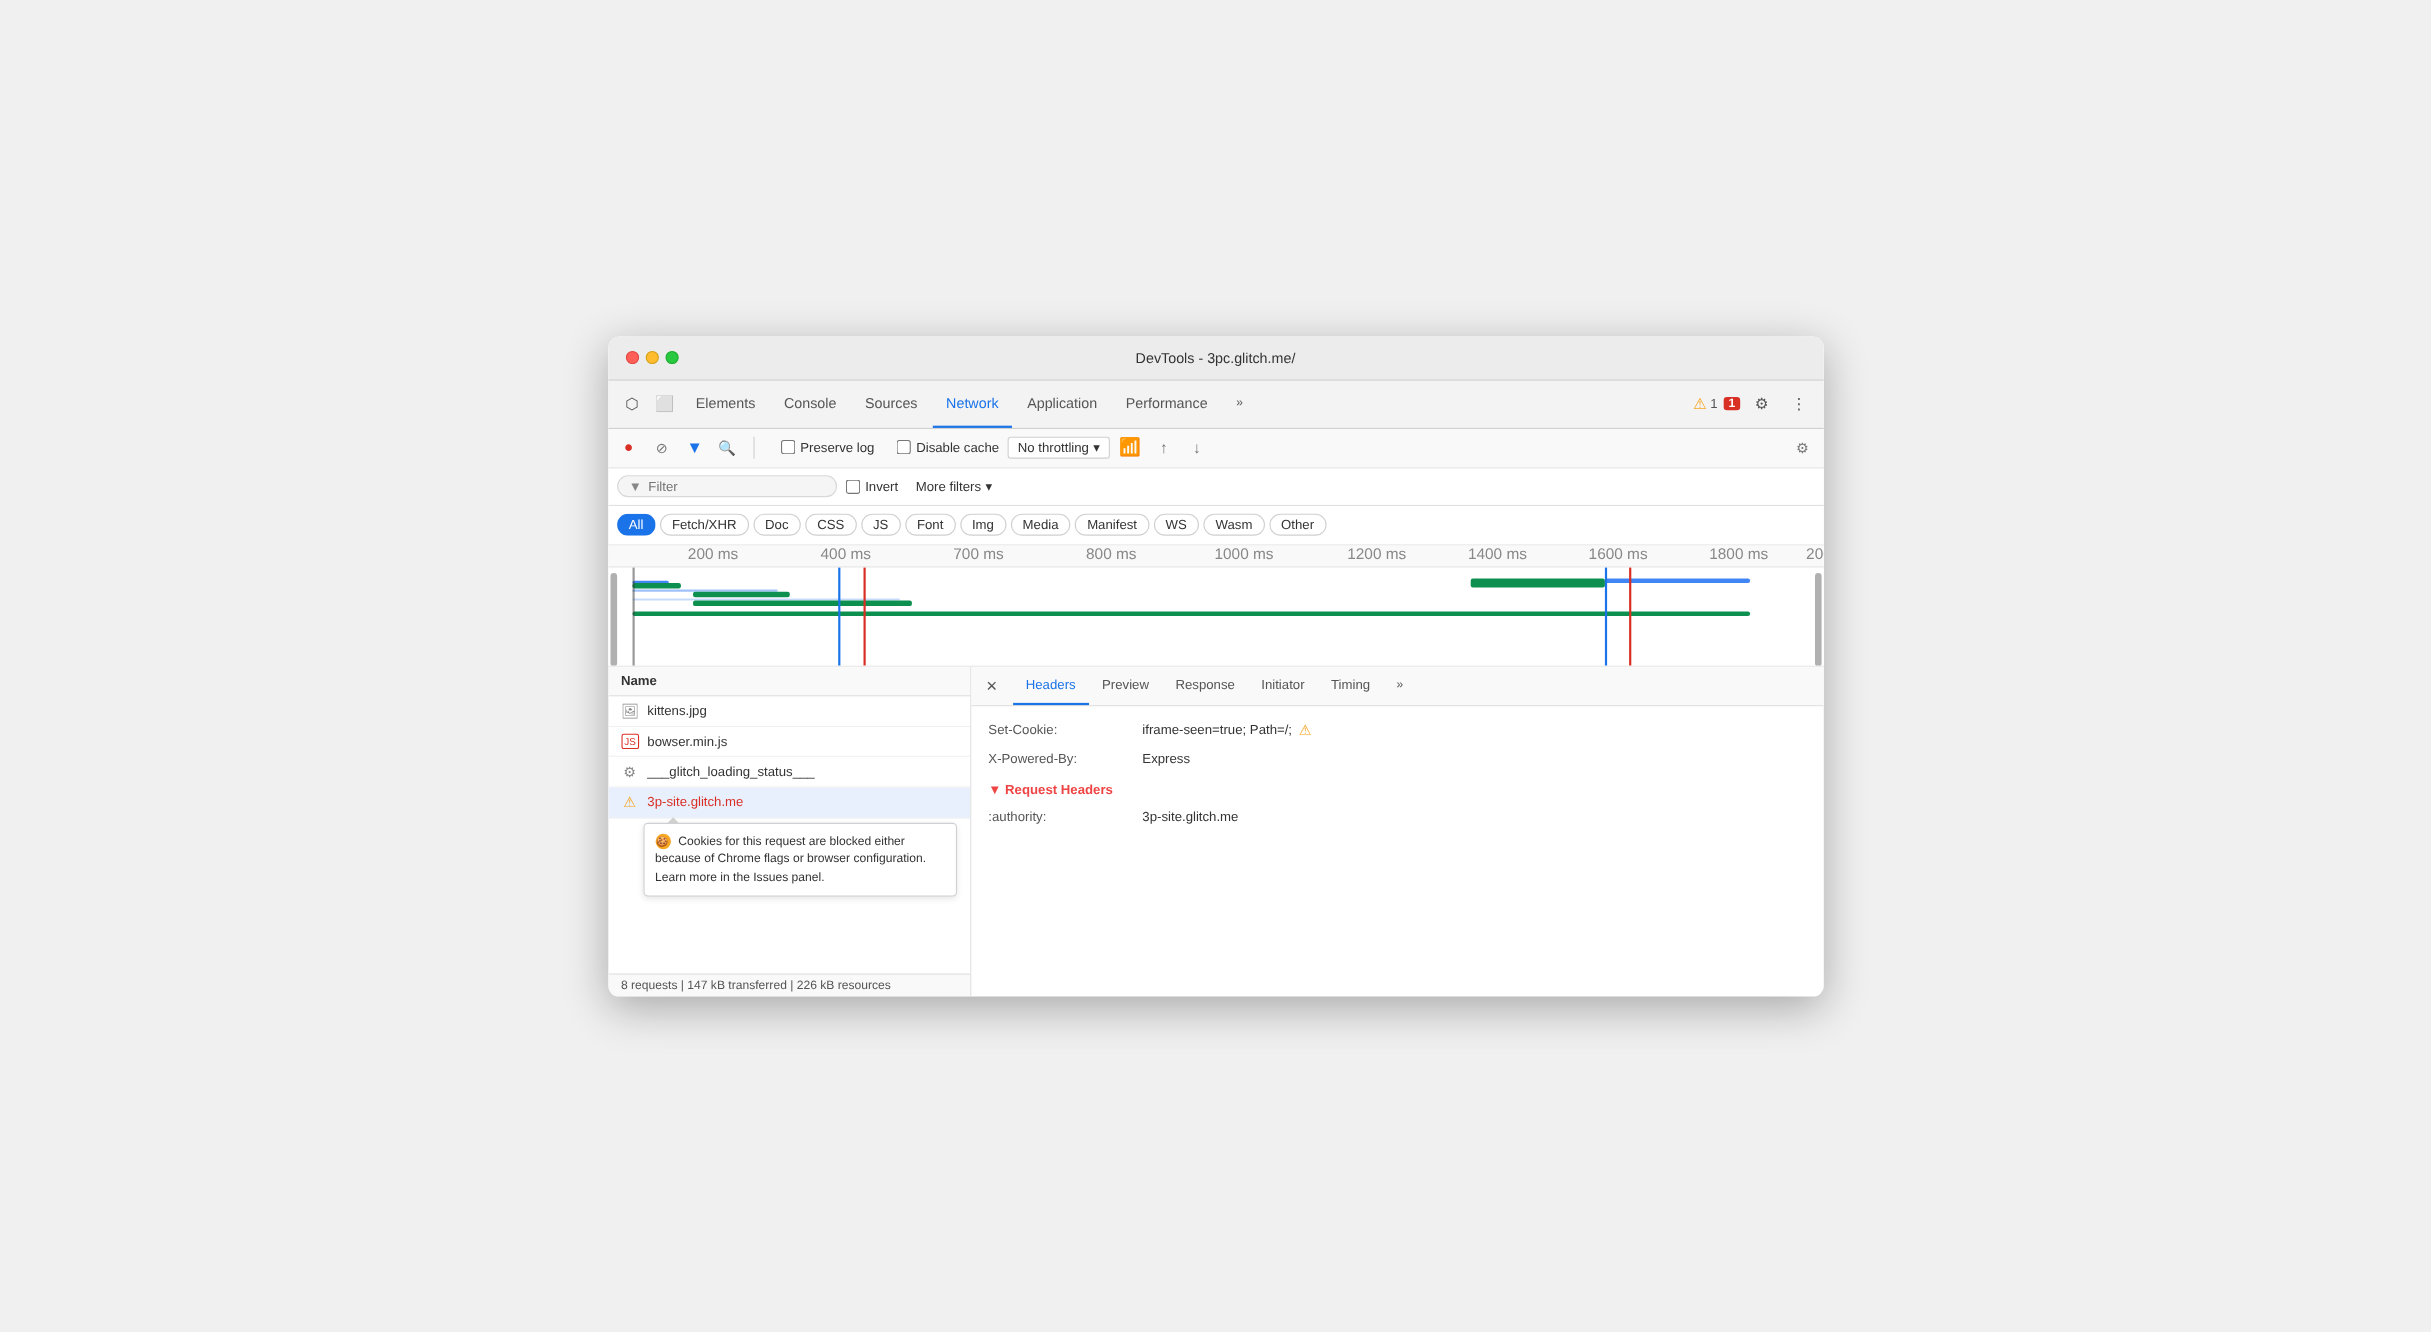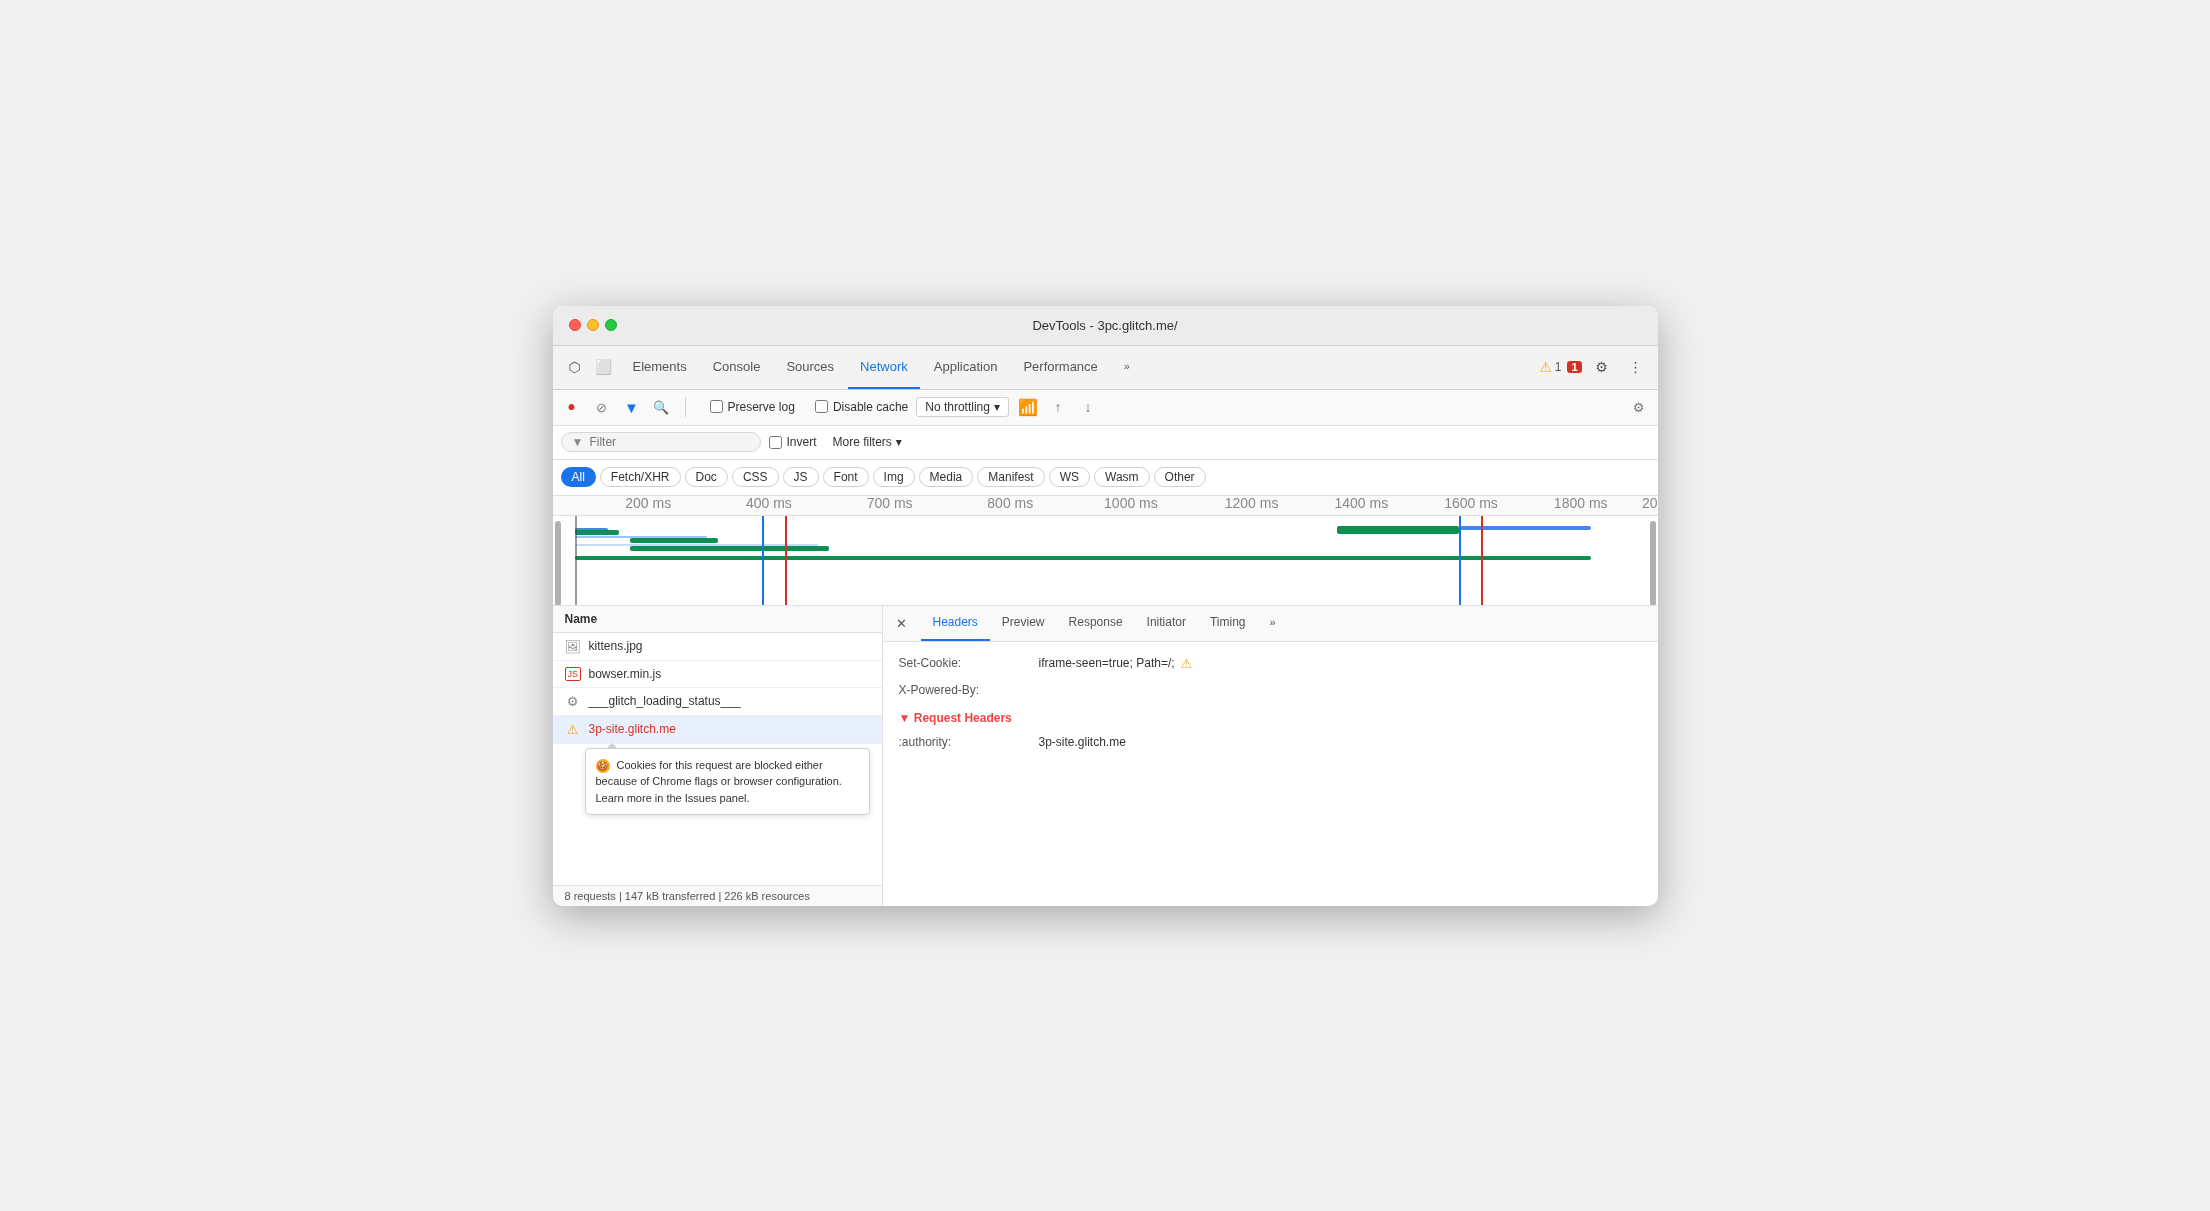--- a/index.html
+++ b/index.html
@@ -666,20 +666,21 @@
           <span class="header-value">
             <div class="header-value-warn">
               <span>iframe-seen=true; Path=/;</span>
               <span class="warn-icon-sm">⚠</span>
             </div>
           </span>
         </div>
 
         <div class="header-row">
           <span class="header-name">X-Powered-By:</span>
+          <span class="header-value">Express</span>
         </div>
 
         <div class="section-title">
           <span>▼ Request Headers</span>
         </div>
 
         <div class="header-row">
           <span class="header-name">:authority:</span>
           <span class="header-value">3p-site.glitch.me</span>
         </div>

